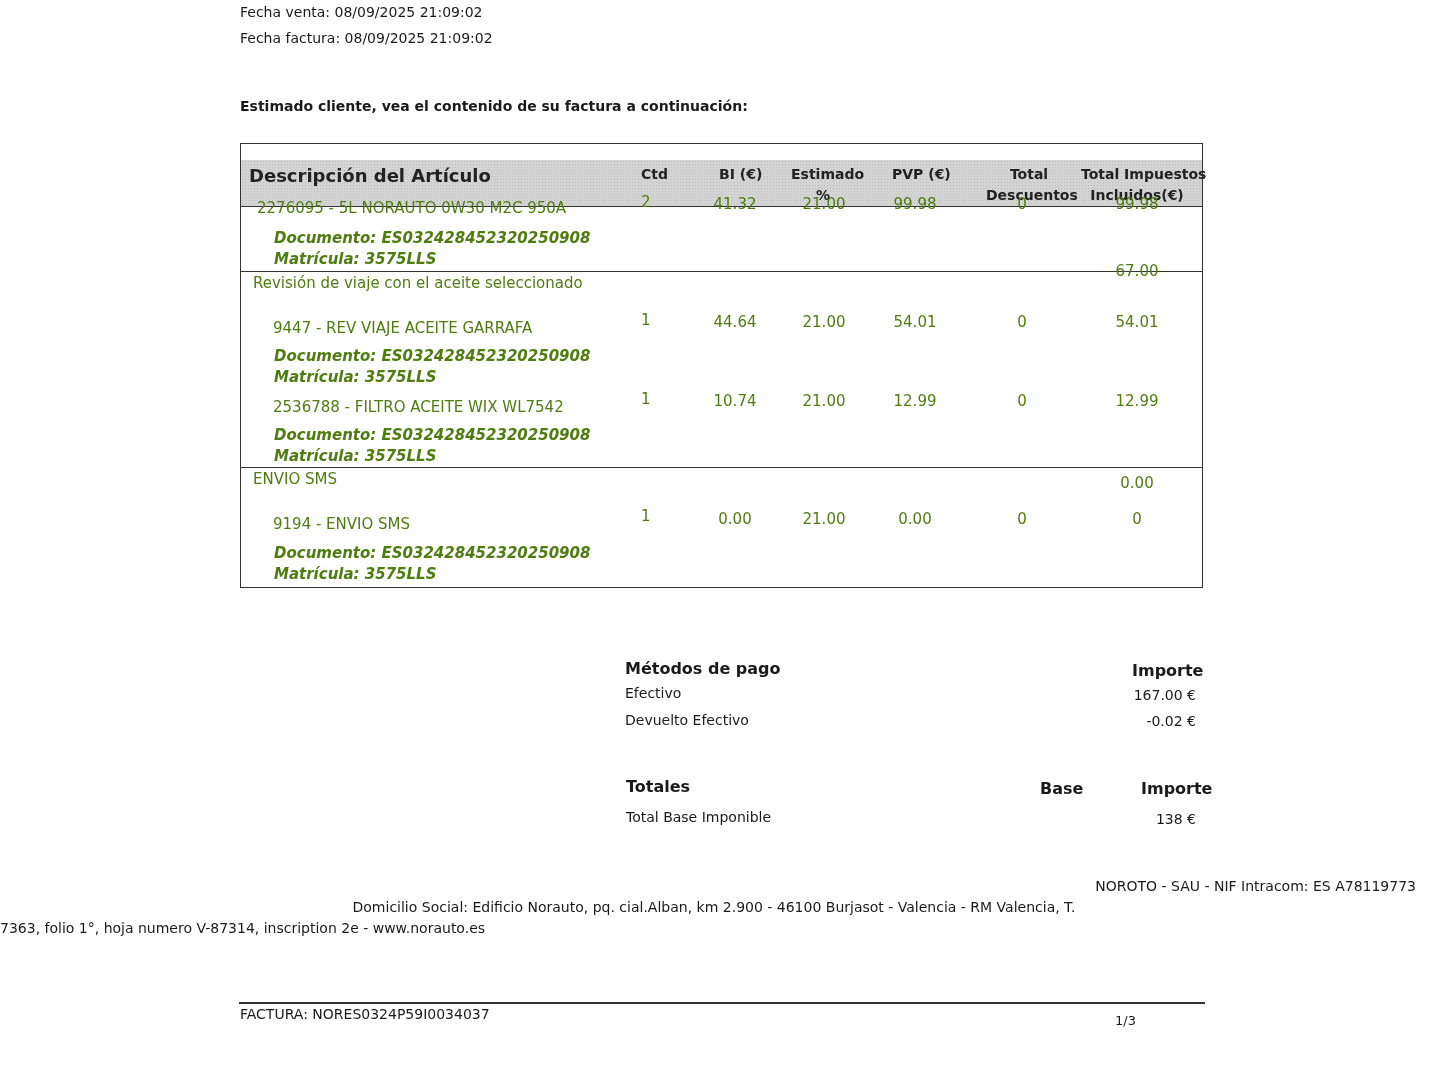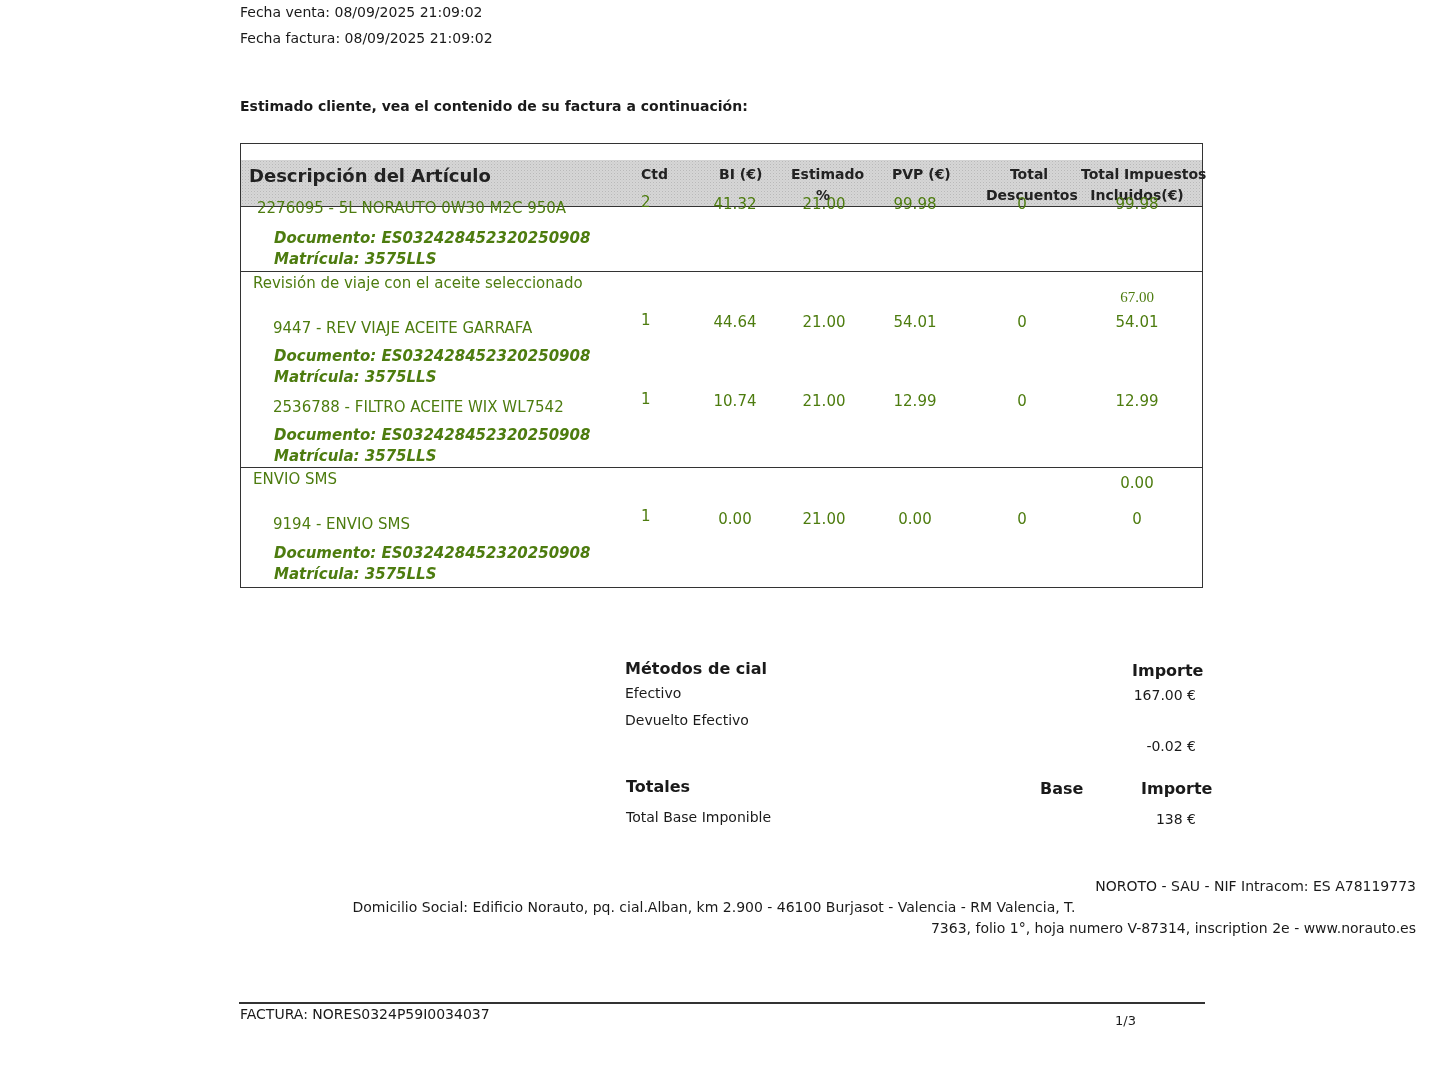--- a/index.html
+++ b/index.html
@@ -62,21 +62,21 @@
     <div class="cell num" style="left:781px;top:51px;">0</div>
     <div class="cell num" style="left:896px;top:51px;">99.98</div>
     <div class="cell ital" style="left:33px;top:85px;">Documento: ES032428452320250908</div>
     <div class="cell ital" style="left:33px;top:106px;">Matrícula: 3575LLS</div>
   </div>
 
   <div class="sep" style="top:127px;"></div>
 
   <div>
     <div class="cell" style="left:12px;top:130px;">Revisión de viaje con el aceite seleccionado</div>
-    <div class="cell num" style="left:896px;top:145px;font-family:Liberation Serif, serif;">67.00</div>
+    <div class="cell num" style="left:896px;top:118px;">67.00</div>
 
     <div>
       <div class="cell" style="left:32px;top:175px;">9447 - REV VIAJE ACEITE GARRAFA</div>
       <div class="cell" style="left:400px;top:167px;">1</div>
       <div class="cell num" style="left:494px;top:169px;">44.64</div>
       <div class="cell num" style="left:583px;top:169px;">21.00</div>
       <div class="cell num" style="left:674px;top:169px;">54.01</div>
       <div class="cell num" style="left:781px;top:169px;">0</div>
       <div class="cell num" style="left:896px;top:169px;">54.01</div>
       <div class="cell ital" style="left:33px;top:203px;">Documento: ES032428452320250908</div>
@@ -110,35 +110,35 @@
       <div class="cell num" style="left:674px;top:366px;">0.00</div>
       <div class="cell num" style="left:781px;top:366px;">0</div>
       <div class="cell num" style="left:896px;top:366px;">0</div>
       <div class="cell ital" style="left:33px;top:400px;">Documento: ES032428452320250908</div>
       <div class="cell ital" style="left:33px;top:421px;">Matrícula: 3575LLS</div>
     </div>
   </div>
 </div>
 
 <div>
-  <div class="abs bold" style="left:625px;top:659px;font-size:16px;">Métodos de cial</div>
+  <div class="abs bold" style="left:625px;top:659px;font-size:16px;">Métodos de pago</div>
   <div class="abs bold" style="left:1132px;top:661px;font-size:16px;">Importe</div>
   <div class="abs t14" style="left:625px;top:685px;">Efectivo</div>
   <div class="abs t14" style="right:244px;top:687px;">167.00 €</div>
   <div class="abs t14" style="left:625px;top:712px;">Devuelto Efectivo</div>
-  <div class="abs t14" style="right:244px;top:738px;">-0.02 €</div>
+  <div class="abs t14" style="right:244px;top:713px;">-0.02 €</div>
 </div>
 
 <div>
   <div class="abs bold" style="left:626px;top:777px;font-size:16px;">Totales</div>
   <div class="abs bold" style="left:1040px;top:779px;font-size:16px;">Base</div>
   <div class="abs bold" style="left:1141px;top:779px;font-size:16px;">Importe</div>
   <div class="abs t14" style="left:626px;top:809px;">Total Base Imponible</div>
   <div class="abs t14" style="right:244px;top:811px;">138 €</div>
 </div>
 
 <div class="abs t14" style="left:0;width:1416px;top:872px;text-align:right;margin-top:6px;">NOROTO  - SAU - NIF Intracom: ES A78119773</div>
 <div class="abs t14" style="left:0;width:1416px;top:899px;text-align:center;padding-left:12px;">Domicilio Social: Edificio Norauto, pq. cial.Alban, km 2.900 - 46100 Burjasot - Valencia - RM Valencia, T.</div>
-<div class="abs t14" style="left:0;width:1416px;top:920px;text-align:right;">7363, folio 1°, hoja numero V-87314, inscription 2e - www.norauto.es</div>
+<div class="abs t14" style="left:0;width:1416px;top:920px;text-align:left;">7363, folio 1°, hoja numero V-87314, inscription 2e - www.norauto.es</div>
 
 <div class="rule"></div>
 <div class="abs t14" style="left:240px;top:1006px;">FACTURA: NORES0324P59I0034037</div>
 <div class="abs t13" style="left:1115px;top:1013px;">1/3</div>
 
 </body></html>

